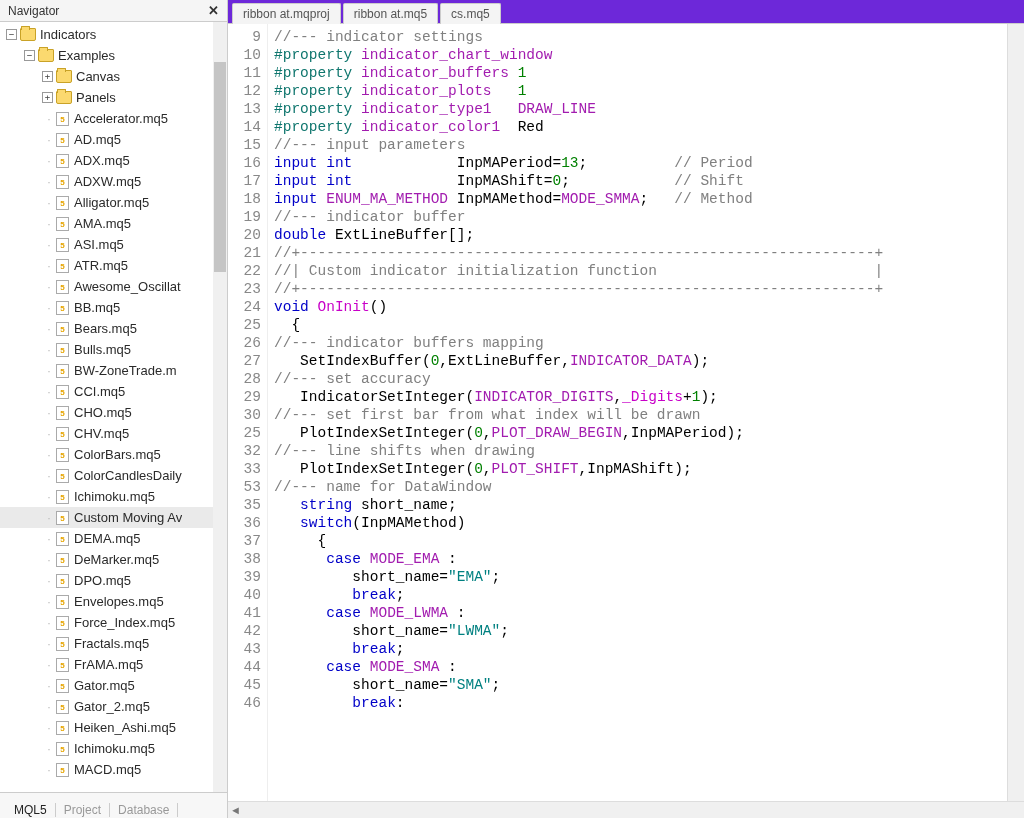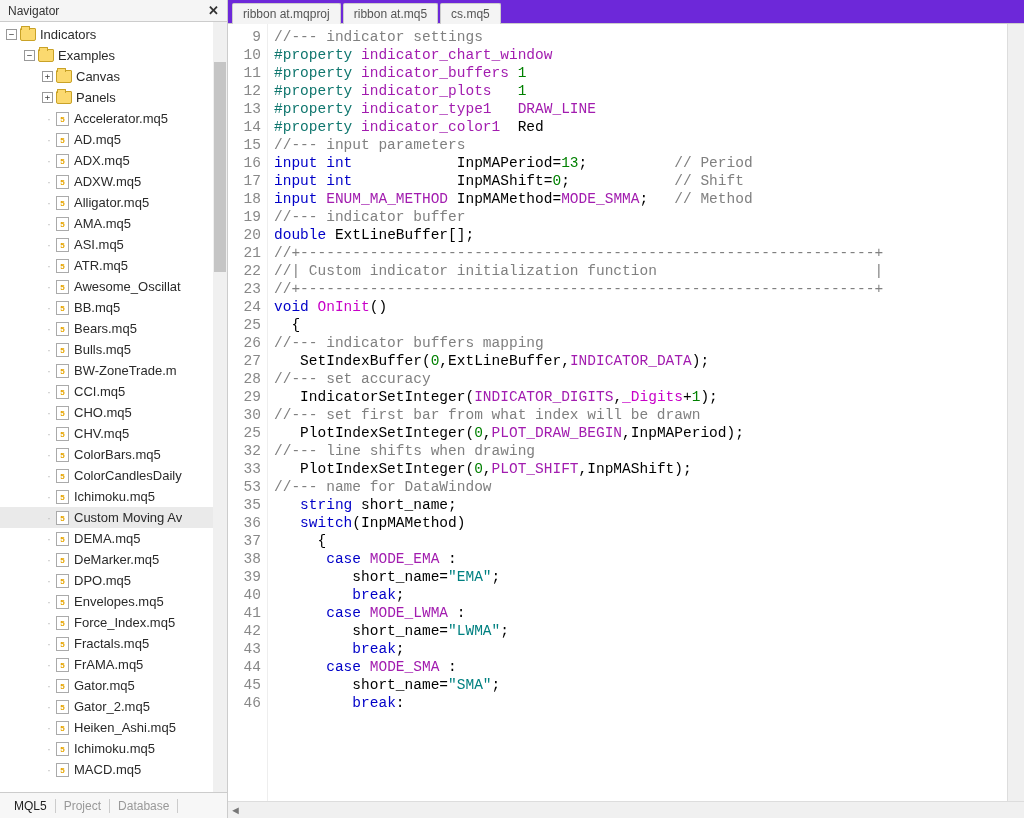--- a/index.html
+++ b/index.html
@@ -97,21 +97,21 @@
   font-weight: bold;
   display:flex; align-items:flex-end; justify-content:center;
   padding-bottom:1px;
 }
 .mq5-badge::after { content:"5"; }
 .tree-label { color: #2a2a2a; font-size: 13px; overflow:hidden; text-overflow: clip;}
 
 .nav-bottom-tabs {
   height: 26px;
   display: flex;
-  align-items: center;
+  align-items: flex-start;
   border-top: 1px solid #ccc;
   background: #f7f7f7;
   padding: 10px 6px;
 }
 .nav-bt {
   color: #999;
   padding: 0 8px;
   border-right: 1px solid #ccc;
   font-size: 12px;
   cursor: pointer;

